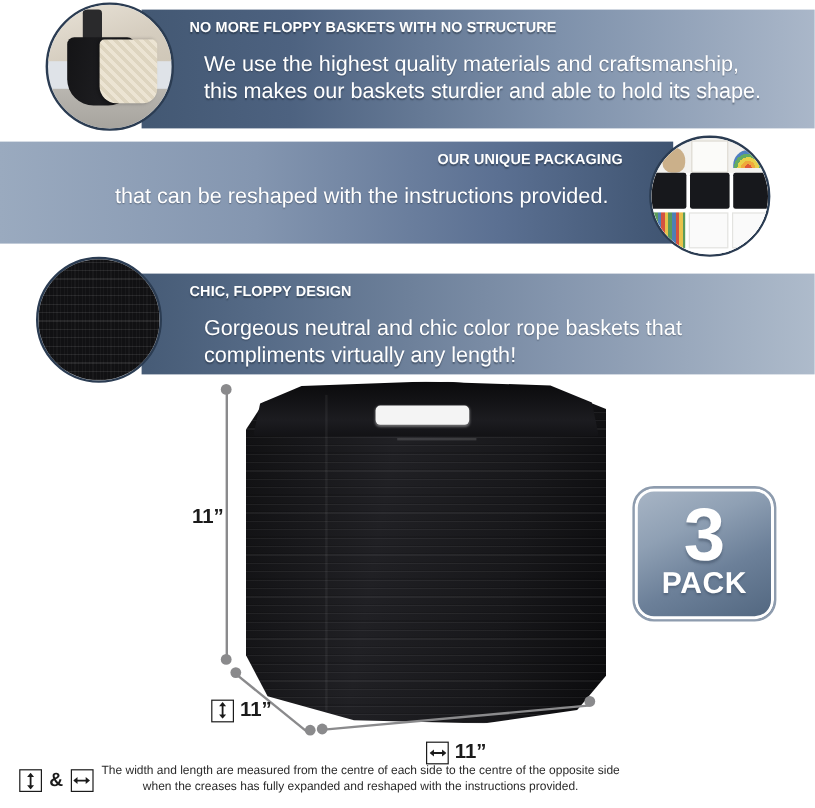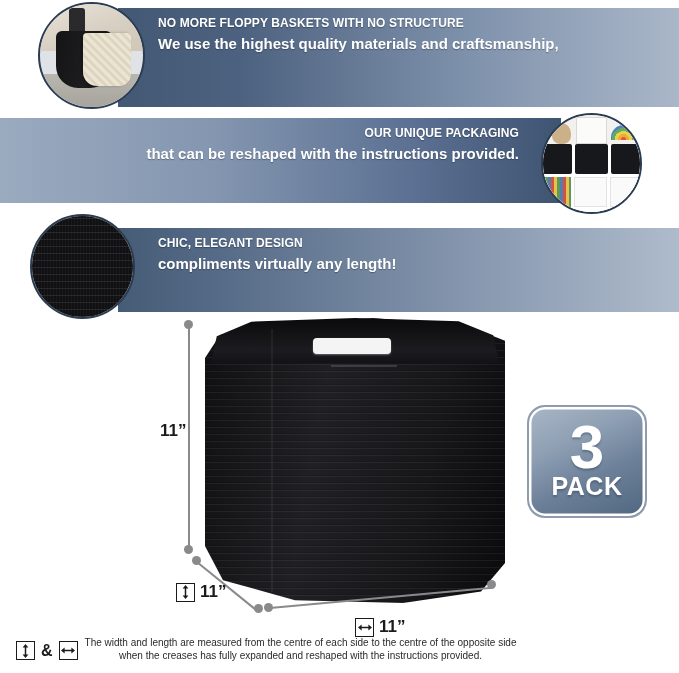--- a/index.html
+++ b/index.html
@@ -41,24 +41,24 @@
   }
   .banner-title {
     font-weight: bold;
     font-size: 12px;
     letter-spacing: 0.1px;
     line-height: 1.1;
     margin: 0 0 5px 0;
     text-shadow: 0 1px 1px rgba(20,30,45,0.45);
   }
   .banner-body {
-    font-size: 15px;
-    font-weight: bold;
+    font-size: 18px;
+    font-weight: normal;
     line-height: 1.26;
-    margin: 0;
+    margin: 12px;
     text-shadow: 0 1px 1px rgba(20,30,45,0.40);
   }
   .banner-body span { display: block; }
 
   
   .circle {
     position: absolute;
     border-radius: 50%;
     border: 2px solid #2b3c52;
     overflow: hidden;
@@ -190,20 +190,21 @@
   .footer-text { font-size: 10px; color: #2a2a2a; line-height: 1.32; text-align: center; }
   .footer-text span { display: block; }
 </style>
 </head>
 <body>
 
 <div class="banner banner-1">
   <div class="banner-title">NO MORE FLOPPY BASKETS WITH NO STRUCTURE</div>
   <div class="banner-body">
     <span>We use the highest quality materials and craftsmanship,</span>
+    <span>this makes our baskets sturdier and able to hold its shape.</span>
   </div>
 </div>
 
 <div class="circle circle-1">
   <div class="c1-wall"></div>
   <div class="c1-rug"></div>
   <div class="c1-stand"></div>
   <div class="c1-basket"></div>
   <div class="c1-throw"></div>
 </div>
@@ -228,22 +229,23 @@
     </div>
     <div class="c2-row c2-row-b">
       <div class="c2-books"></div>
       <div class="c2-cell"></div>
       <div class="c2-cell"></div>
     </div>
   </div>
 </div>
 
 <div class="banner banner-3">
-  <div class="banner-title">CHIC, ELEGANT DESIGN</div>
+  <div class="banner-title">CHIC, FLOPPY DESIGN</div>
   <div class="banner-body">
+    <span>Gorgeous neutral and chic color rope baskets that</span>
     <span>compliments virtually any length!</span>
   </div>
 </div>
 
 <div class="circle circle-3">
   <div class="c3-tex"></div>
 </div>
 
 <div class="product">
   <div class="basket-body"></div>

